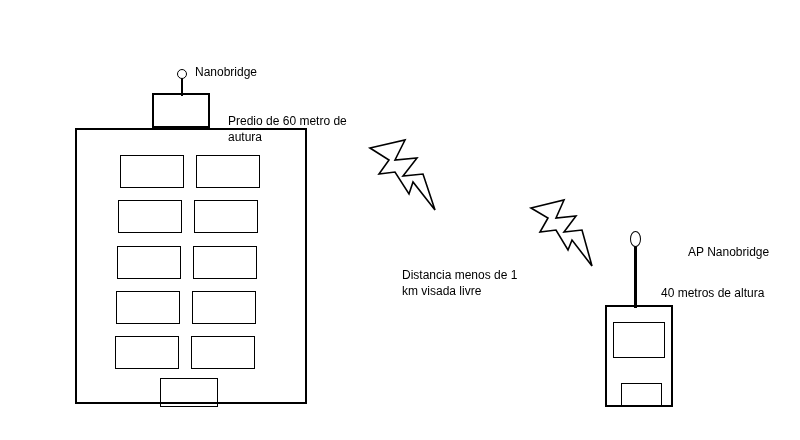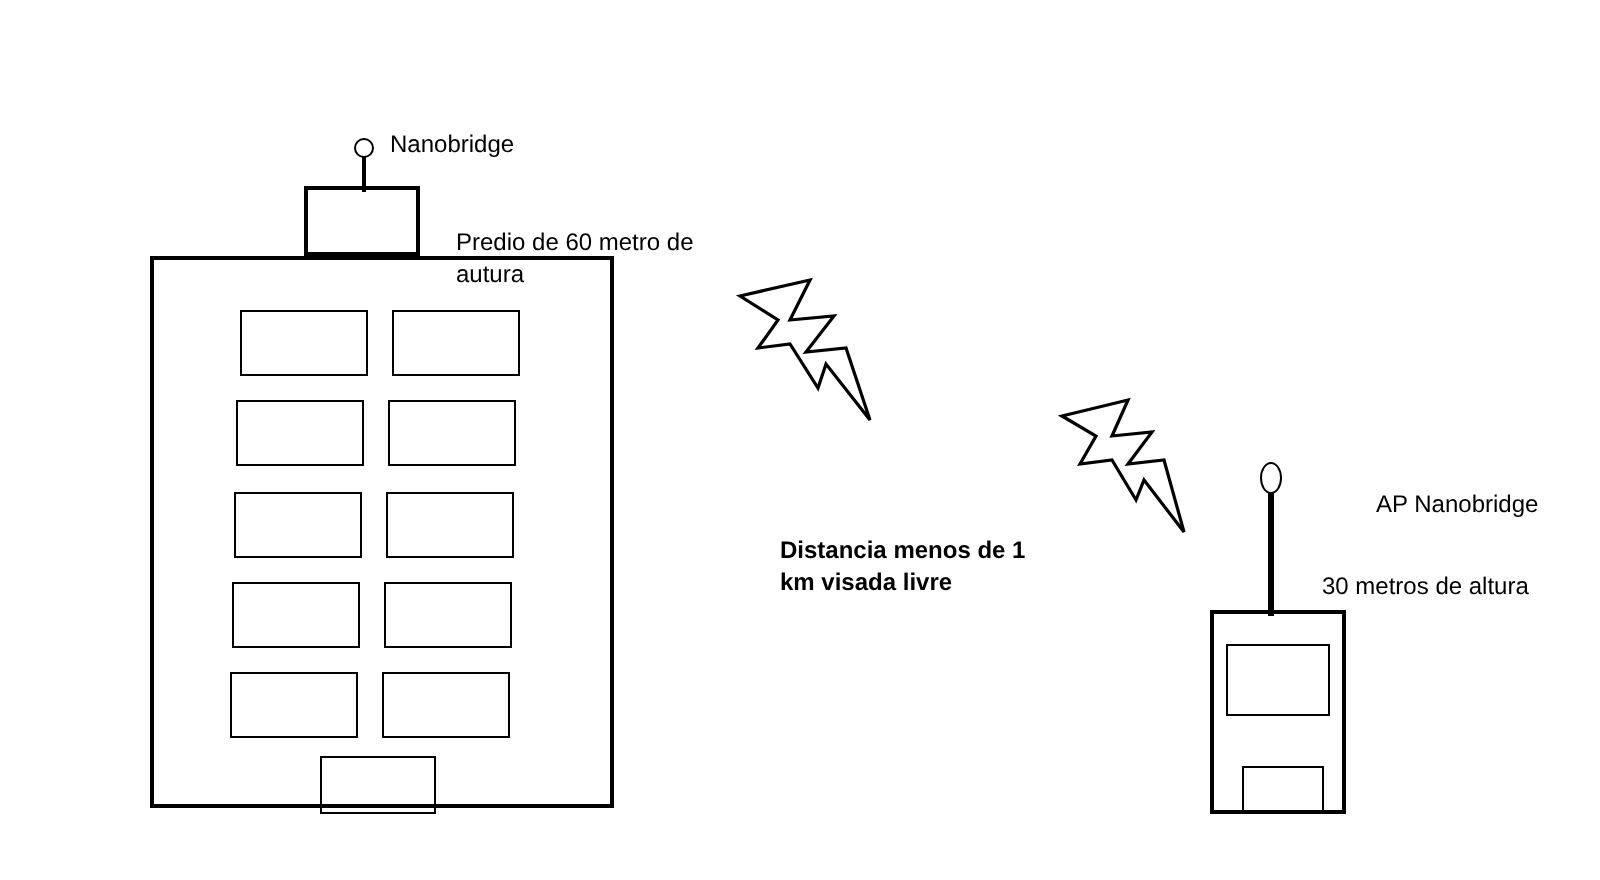--- a/index.html
+++ b/index.html
@@ -99,20 +99,20 @@
 
   <svg class="bolt" style="left:528px; top:198px;" width="72" height="72" viewBox="0 0 72 72">
     <path d="M3 10 L36 2 L28 20 L48 18 L36 34 L54 32 L64 68 L44 42 L40 52 L28 32 L12 34 L20 20 Z"></path>
   </svg>
 
   <div class="label" style="left:195px; top:64px;">Nanobridge</div>
 
   <div class="label" style="left:228px; top:97px;margin-top:16px;">Predio de 60 metro de
 autura</div>
 
-  <div class="label" style="left:390px; top:267px;font-weight:bold;">Distancia menos de 1
+  <div class="label" style="left:402px; top:267px;">Distancia menos de 1
 km visada livre</div>
 
   <div class="label" style="left:688px; top:244px;">AP Nanobridge</div>
 
-  <div class="label" style="left:661px; top:285px;">30 metros de altura</div>
+  <div class="label" style="left:661px; top:285px;">40 metros de altura</div>
 
 </div>
 
 </body></html>

